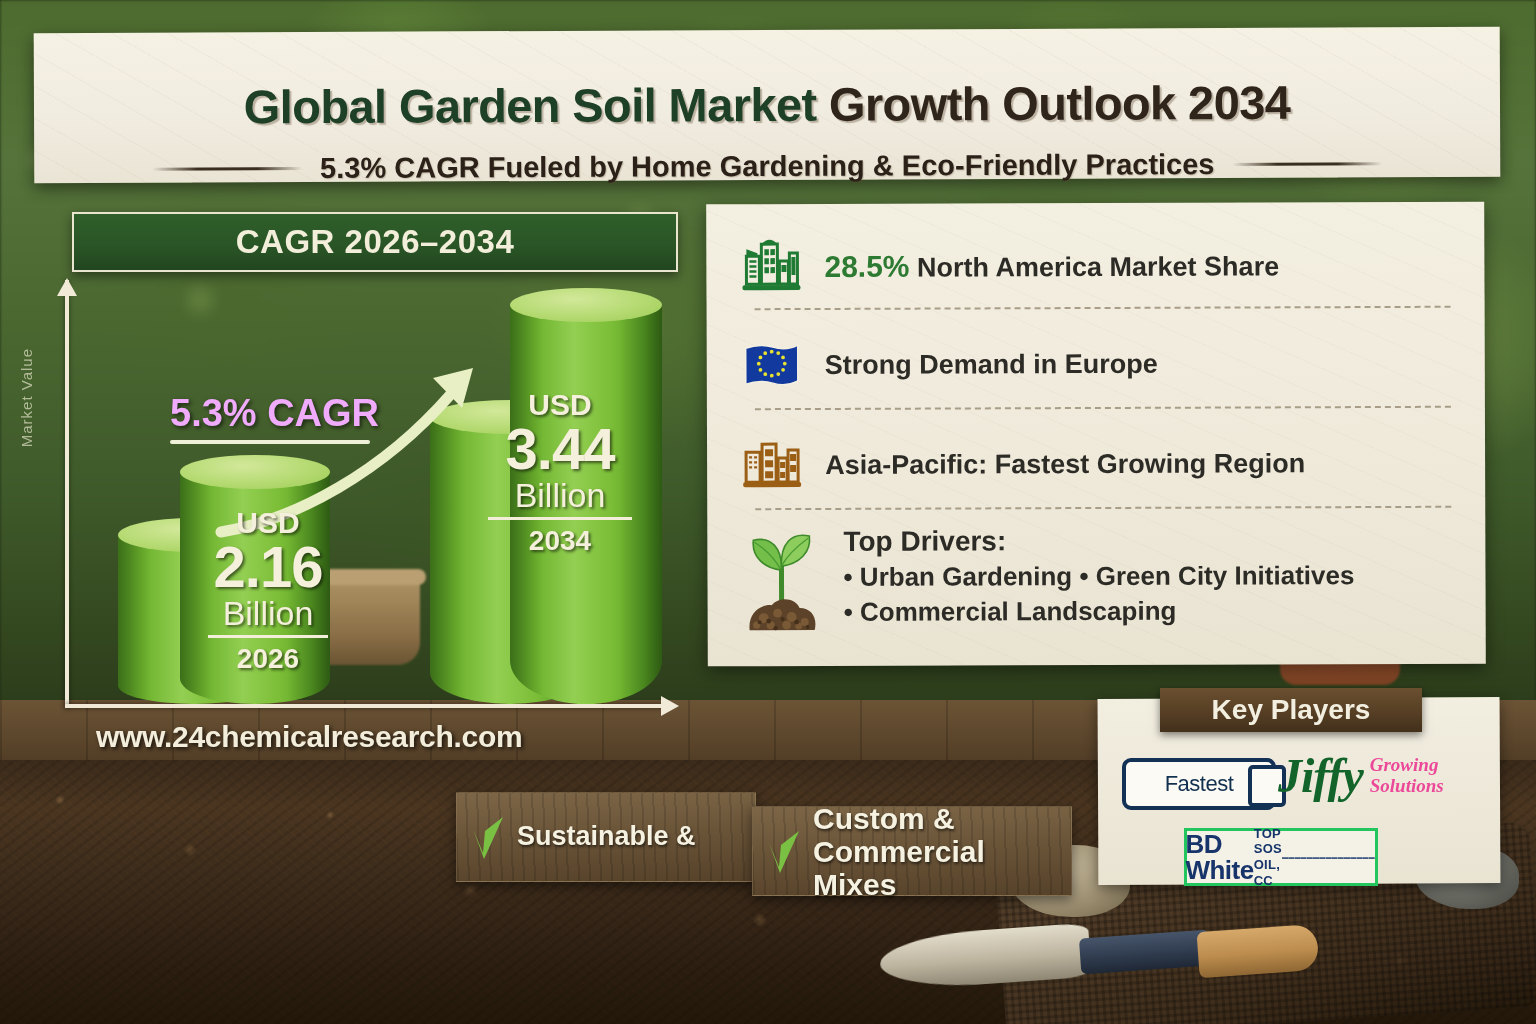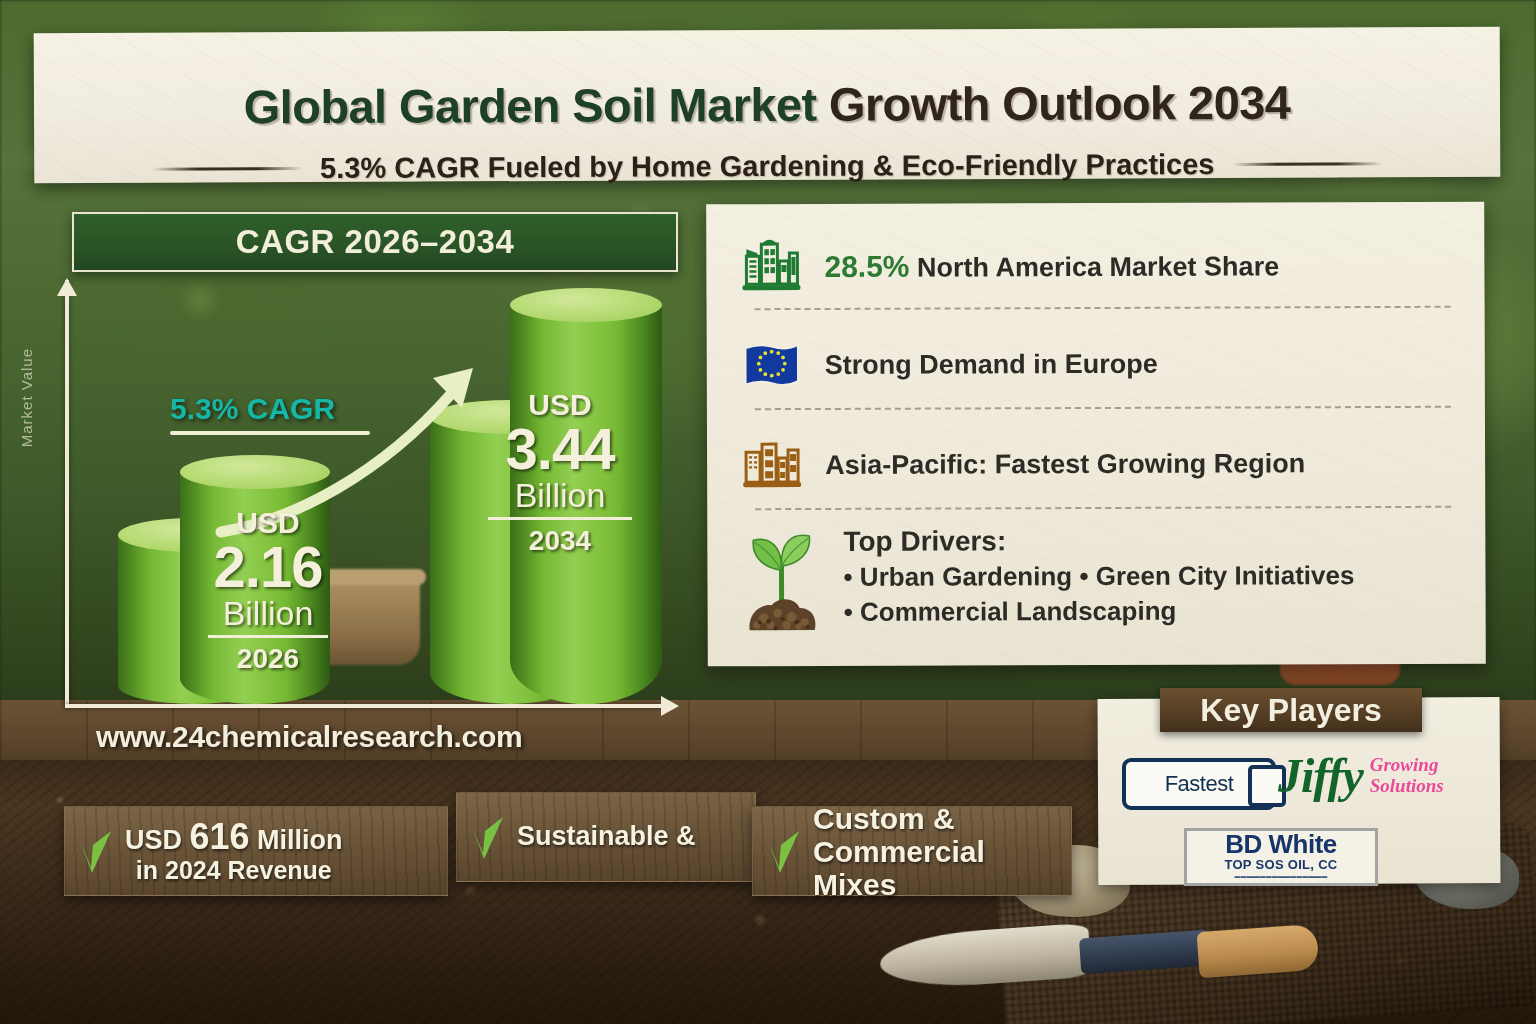--- a/index.html
+++ b/index.html
@@ -186,22 +186,22 @@
     text-shadow:2px 2px 3px rgba(0,0,0,.55);line-height:1.0;}
   .blabel .usd{font-size:30px;font-weight:bold;display:block;}
   .blabel .val{font-size:58px;font-weight:bold;display:block;letter-spacing:-1px;}
   .blabel .unit{font-size:34px;font-weight:normal;display:block;}
   .blabel .yr{font-size:28px;font-weight:bold;display:block;padding-top:7px;
     margin-top:5px;border-top:3px solid #f2eeda;}
 
   
   .cagr-arrow{position:absolute;left:175px;top:80px;width:330px;height:180px;}
   .cagr-tag{position:absolute;left:130px;top:112px;}
-  .cagr-tag .txt{font-size:30px;font-weight:bold;color:#14b8a6;
-    text-shadow:2px 2px 4px rgba(0,0,0,.6);white-space:nowrap;}
+  .cagr-tag .txt{font-size:38px;font-weight:bold;color:#f0abfc;
+    text-shadow:2px 2px 4px rgba(0,0,0,.6);white-space:nowrap;text-align:center;}
   .cagr-tag .ul{margin-top:5px;height:4px;width:200px;background:#eff0d8;border-radius:2px;}
 
   .site-url{position:absolute;left:96px;top:720px;font-size:30px;font-weight:bold;
     color:#f3eedb;text-shadow:2px 2px 4px rgba(0,0,0,.75);letter-spacing:-.3px;}
 
   
   .info-panel{
     position:absolute;left:707px;top:203px;width:778px;height:462px;
     background:
       repeating-linear-gradient(24deg, rgba(130,116,90,.045) 0 1px, transparent 1px 26px),
@@ -223,38 +223,38 @@
     position:absolute;left:1098px;top:698px;width:402px;height:186px;
     background:linear-gradient(180deg,#f2eee0,#e9e3d2);
     box-shadow:0 4px 14px rgba(0,0,0,.45);transform:rotate(-0.3deg);
   }
   .kp-header{
     position:absolute;left:1160px;top:688px;width:262px;height:44px;
     background:linear-gradient(180deg,#6b5030,#543d23 60%,#42301b);
     box-shadow:0 3px 8px rgba(0,0,0,.5);
     display:flex;align-items:center;justify-content:center;
   }
-  .kp-header span{font-size:32px;font-weight:bold;color:#f3efe0;}
+  .kp-header span{font-size:28px;font-weight:bold;color:#f3efe0;}
   .logo-casella{
     position:absolute;left:1122px;top:758px;width:146px;height:44px;
     border:4px solid #123154;border-radius:9px;background:#fbfaf4;
     display:flex;align-items:center;justify-content:center;
   }
   .logo-casella span{font-size:22px;color:#12304f;letter-spacing:-.5px;}
   .logo-casella:after{content:"";position:absolute;right:-14px;top:3px;width:30px;height:34px;
     border:4px solid #123154;border-radius:5px;background:#fbfaf4;}
   .logo-jiffy{position:absolute;left:1278px;top:748px;display:flex;align-items:center;gap:7px;}
   .logo-jiffy .j{font-family:"Liberation Serif",serif;font-style:italic;font-weight:bold;
     font-size:48px;color:#12642b;letter-spacing:-1px;}
   .logo-jiffy .gs{font-family:"Liberation Serif",serif;font-style:italic;
     font-size:19px;color:#ec4899;line-height:1.06;font-weight:bold;}
   .logo-bdwhite{
     position:absolute;left:1184px;top:828px;width:188px;height:52px;
-    background:#f4f1e6;border:3px solid #a3a3a3;
-    display:flex;flex-direction:column;align-items:center;justify-content:flex-start;
+    background:#f4f1e6;border:3px solid #22c55e;
+    display:flex;flex-direction:row;align-items:center;justify-content:flex-end;
   }
   .logo-bdwhite .t1{font-size:26px;font-weight:bold;color:#17356b;letter-spacing:-.5px;line-height:1;}
   .logo-bdwhite .t2{font-size:13px;font-weight:bold;color:#17356b;letter-spacing:.3px;line-height:1.2;}
   .logo-bdwhite .t3{font-size:6px;color:#17356b;opacity:.8;letter-spacing:.2px;}
 
   
   .bbanner{
     position:absolute;height:88px;display:flex;align-items:center;gap:12px;
     padding:0 16px 0 14px;
     background:
@@ -506,29 +506,20 @@
       <span>Solutions</span>
     </span>
   </div>
 
   <div class="logo-bdwhite">
     <div class="t1">BD White</div>
     <div class="t2">TOP SOS OIL, CC</div>
     <div class="t3">▬▬▬▬▬▬▬▬▬▬▬▬▬▬▬</div>
   </div>
 
-  <div class="bbanner" style="left:64px;top:806px;width:352px;">
-    <svg class="chk" viewBox="0 0 34 44">
-      <path d="M2 14 L12 38 L14 16 L32 2 L13 44 Z" fill="#7ac143"></path>
-    </svg>
-    <div class="btxt">
-      <span class="l1"><span>USD </span><span class="big">616</span><span> Million</span></span>
-      <span class="l2" style="text-align:center;">in 2024 Revenue</span>
-    </div>
-  </div>
 
   <div class="bbanner" style="left:456px;top:792px;width:268px;">
     <svg class="chk" viewBox="0 0 34 44">
       <path d="M2 14 L12 38 L14 16 L32 2 L13 44 Z" fill="#7ac143"></path>
     </svg>
     <div class="btxt">
       <span class="l1">Sustainable &amp;</span>
     </div>
   </div>
 

